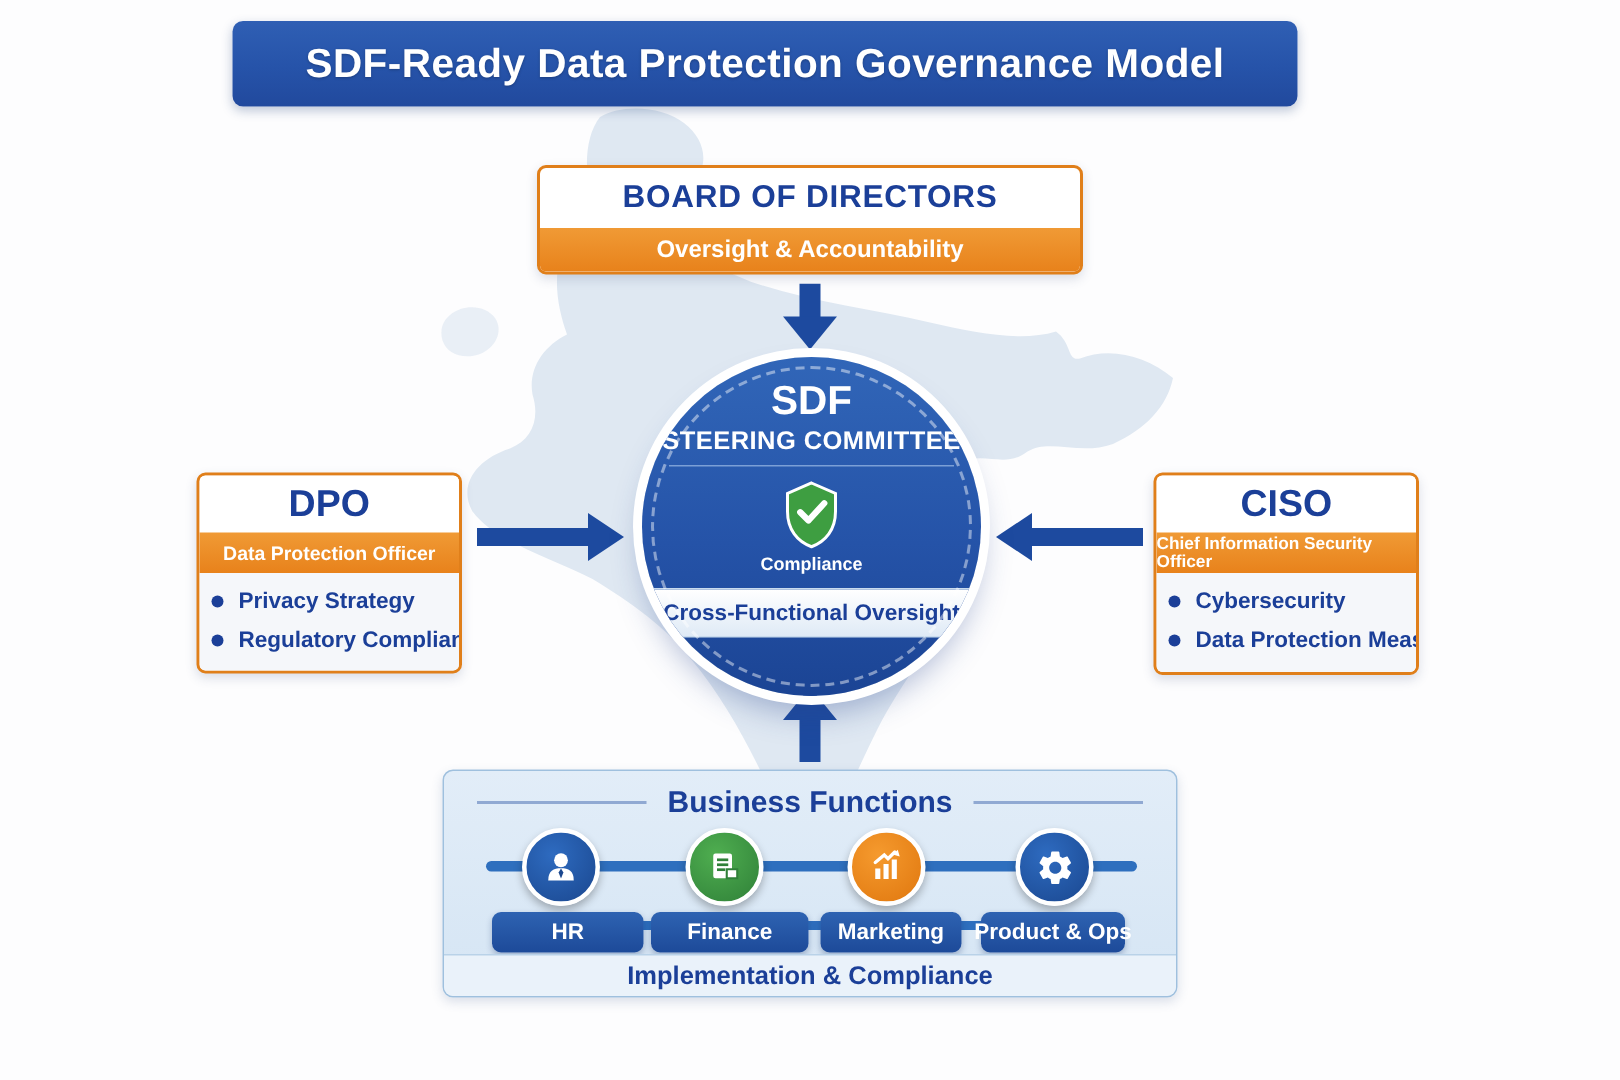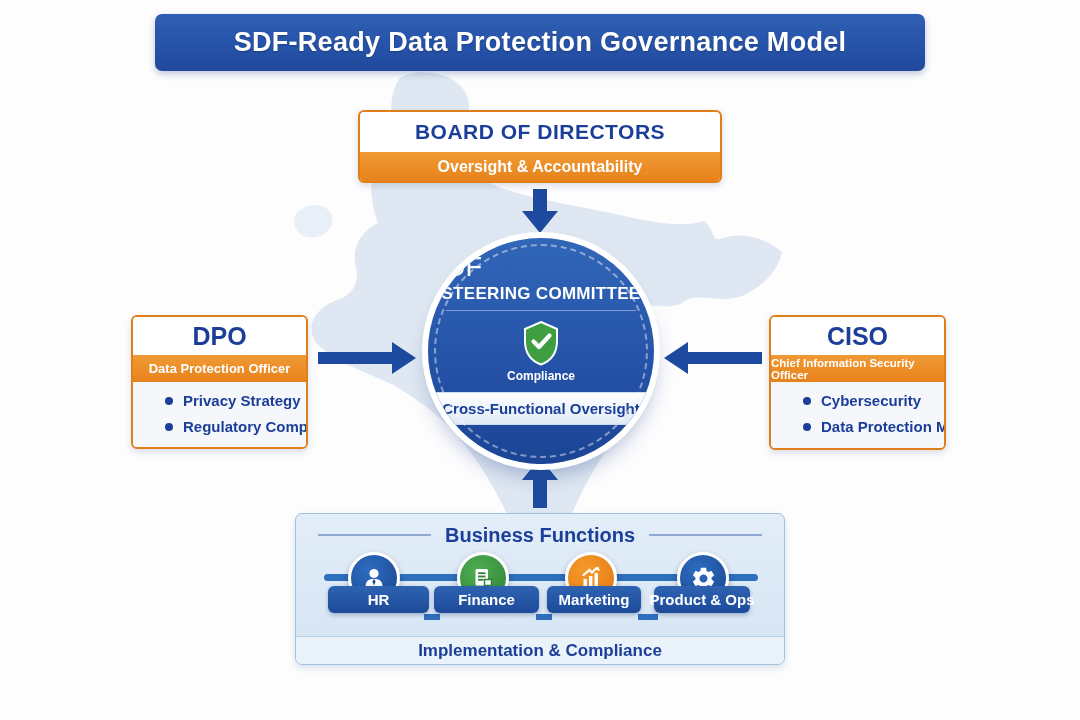--- a/index.html
+++ b/index.html
@@ -8,38 +8,38 @@
   .canvas {
     position:relative; width:1080px; height:720px; margin:0 auto;
     background:#fdfdfe; overflow:hidden;
   }
 
   
   .map-bg { position:absolute; left:0; top:0; pointer-events:none; }
 
   
   .title-banner {
-    position:absolute; left:155px; top:14px; width:770px; height:57px;
+    position:absolute; left:155px; top:14px; width:710px; height:57px;
     background:linear-gradient(180deg,#2F5FB4 0%, #2653A9 55%, #21499D 100%);
     border-radius:7px; box-shadow:0 3px 7px rgba(30,60,120,.28);
     display:flex; align-items:center; justify-content:center;
   }
   .title-banner span {
     color:#ffffff; font-size:27px; font-weight:700; letter-spacing:.3px;
     text-shadow:0 1px 2px rgba(0,0,0,.25);
   }
 
   
   .ob { position:absolute; border:2px solid #E07F1A; border-radius:6px;
         background:#ffffff; overflow:hidden; box-shadow:0 3px 7px rgba(60,80,120,.18); }
   .ob .ob-head { display:flex; align-items:center; justify-content:center;
         color:#1B3F98; font-weight:700; background:#ffffff; }
   .ob .ob-band { display:flex; align-items:center; justify-content:center;
         background:linear-gradient(180deg,#F09A35,#E8821B); color:#ffffff; font-weight:700; }
-  .ob .ob-body { background:#f5f7fa; padding:10px 12px 6px 32px; }
+  .ob .ob-body { background:#f5f7fa; padding:10px 12px 6px 8px; }
   .bullet-row { display:flex; align-items:center; gap:10px; margin-bottom:9px; }
   .bullet-dot { width:8px; height:8px; border-radius:50%; background:#1B3F98; flex:0 0 auto; }
   .bullet-row span { color:#1B3F98; font-weight:700; font-size:15px; white-space:nowrap; }
 
   .board-box { left:358px; top:110px; width:364px; height:73px; }
   .board-box .ob-head { height:40px; font-size:21px; letter-spacing:.5px;border-radius:17px; }
   .board-box .ob-band { height:29px; font-size:16px; }
 
   .dpo-box  { left:131px; top:315px; width:177px; height:134px; }
   .ciso-box { left:769px; top:315px; width:177px; height:135px; }
@@ -54,22 +54,22 @@
   
   .committee {
     position:absolute; left:428px; top:238px; width:226px; height:226px;
     border-radius:50%;
     background:linear-gradient(180deg,#3166B8 0%, #2553A8 55%, #1B4494 100%);
     box-shadow:0 0 0 6px #ffffff, 0 12px 20px rgba(40,70,140,.35);
     overflow:hidden;
   }
   .c-dash { position:absolute; inset:6px; border:2px dashed rgba(255,255,255,.45);
             border-radius:50%; pointer-events:none; }
-  .c-line1 { position:absolute; top:14px; width:100%; 
-             color:#fff; font-size:27px; font-weight:400; }
+  .c-line1 { position:absolute; top:14px; width:100%; text-align:center;
+             color:#fff; font-size:27px; font-weight:700; }
   .c-line2 { position:absolute; top:46px; width:100%; text-align:center;
              color:#fff; font-size:17px; font-weight:700; letter-spacing:.3px; }
   .c-divider { position:absolute; top:72px; left:18px; right:18px; height:1px;
                background:rgba(190,215,245,.55); }
   .c-cols { position:absolute; top:78px; left:10px; right:10px; height:72px; display:flex; }
   .c-col { flex:1 1 0; display:flex; flex-direction:column; align-items:center; }
   .c-col + .c-col { border-left:1px solid rgba(255,255,255,.35); }
   .c-ico { height:50px; display:flex; align-items:flex-end; justify-content:center; }
   .c-label { margin-top:3px; color:#fff; font-size:12px; font-weight:700; white-space:nowrap; }
   .c-band { position:absolute; top:154px; left:0; width:100%; height:33px;
@@ -91,21 +91,21 @@
   .bf-title span { color:#1B3F98; font-size:20px; font-weight:700; white-space:nowrap; }
   .bf-line  { position:absolute; left:28px; width:434px; top:60px; height:7px;
               border-radius:4px; background:#2E6FBE; }
   .bf-link  { position:absolute; top:100px; height:6px; background:#2E6FBE; }
   .bf-ico { position:absolute; top:38px; width:52px; height:52px; border-radius:50%;
             border:3px solid #ffffff; box-shadow:0 3px 6px rgba(0,0,0,.28);
             display:flex; align-items:center; justify-content:center; }
   .bg-blue   { background:radial-gradient(circle at 38% 32%, #2E6BC0, #1A478F); }
   .bg-green  { background:radial-gradient(circle at 38% 32%, #4FAE50, #2F8038); }
   .bg-orange { background:radial-gradient(circle at 38% 32%, #F59A2E, #E0770E); }
-  .bf-pill { position:absolute; top:72px; height:27px; border-radius:6px;
+  .bf-pill { position:absolute; top:94px; height:27px; border-radius:6px;
              background:linear-gradient(180deg,#2E63B2,#1D4A99);
              box-shadow:0 2px 4px rgba(20,50,110,.3);
              display:flex; align-items:center; justify-content:center;
              color:#fff; font-size:15px; font-weight:700; white-space:nowrap; }
   .bf-footer { position:absolute; left:0; right:0; bottom:0; height:28px;
                background:#EAF2FA; border-top:1px solid #B9D2E8;
                display:flex; align-items:center; justify-content:center;
                color:#1B3F98; font-size:17px; font-weight:700; }
 </style>
 </head>

